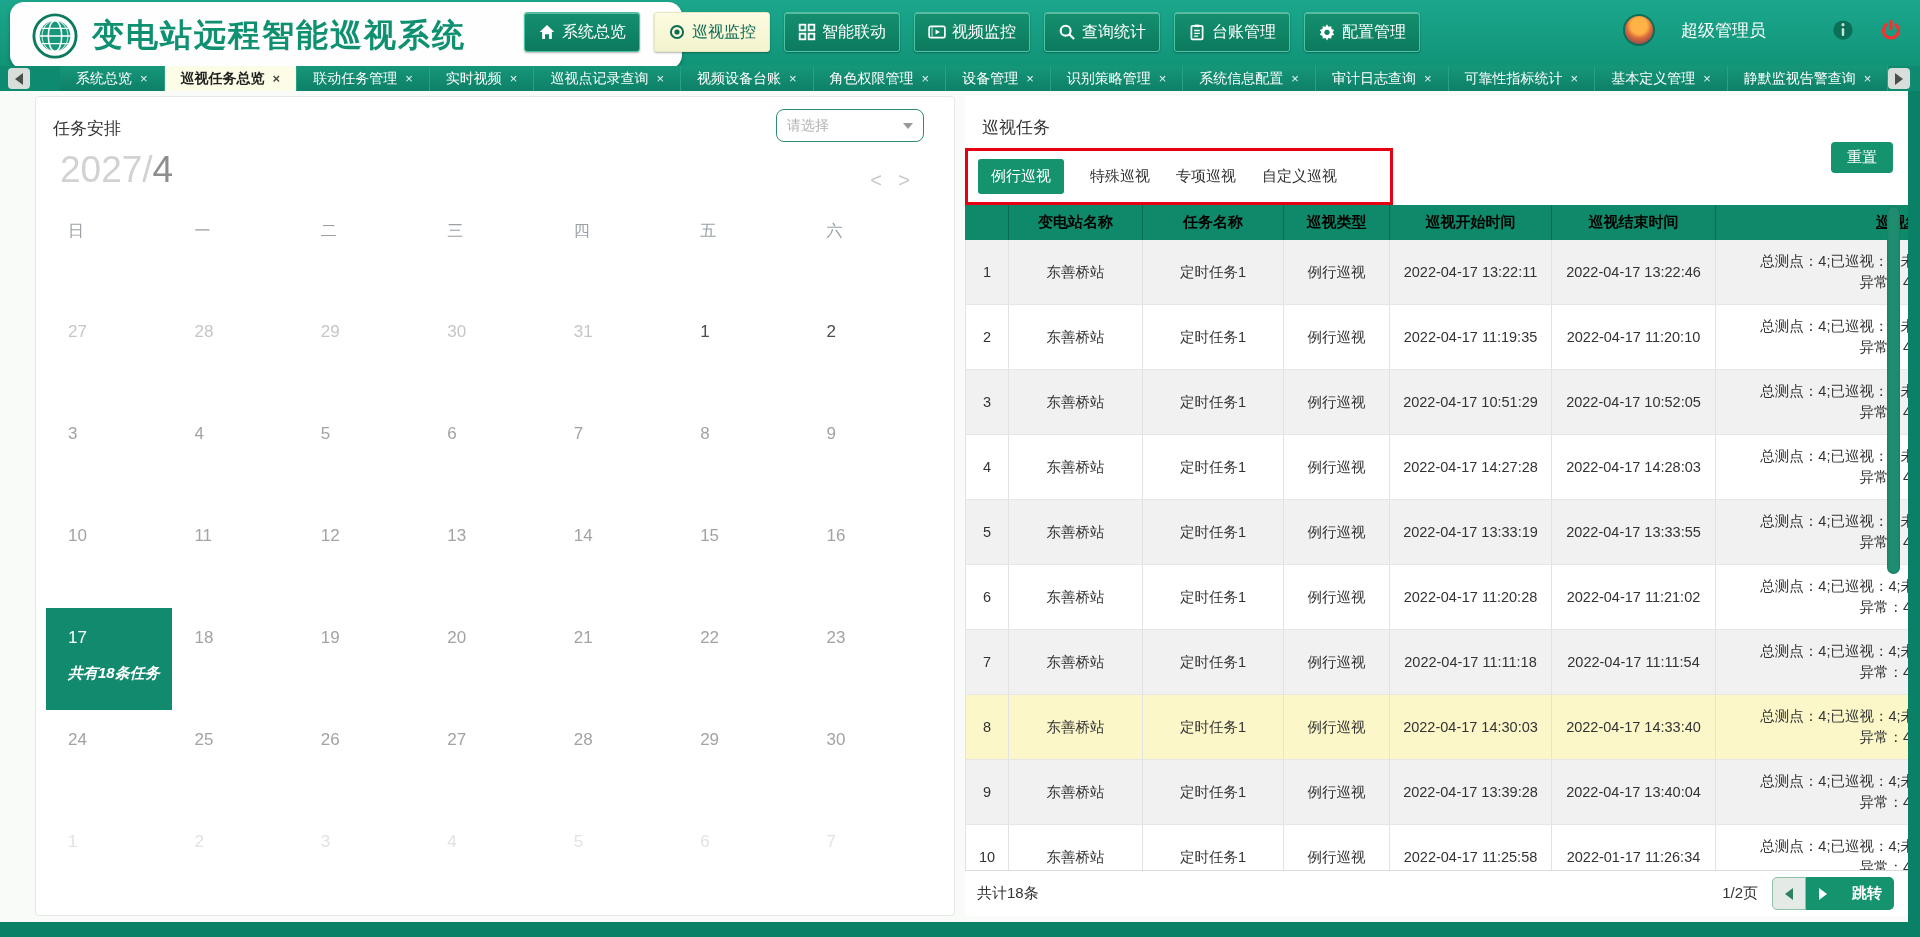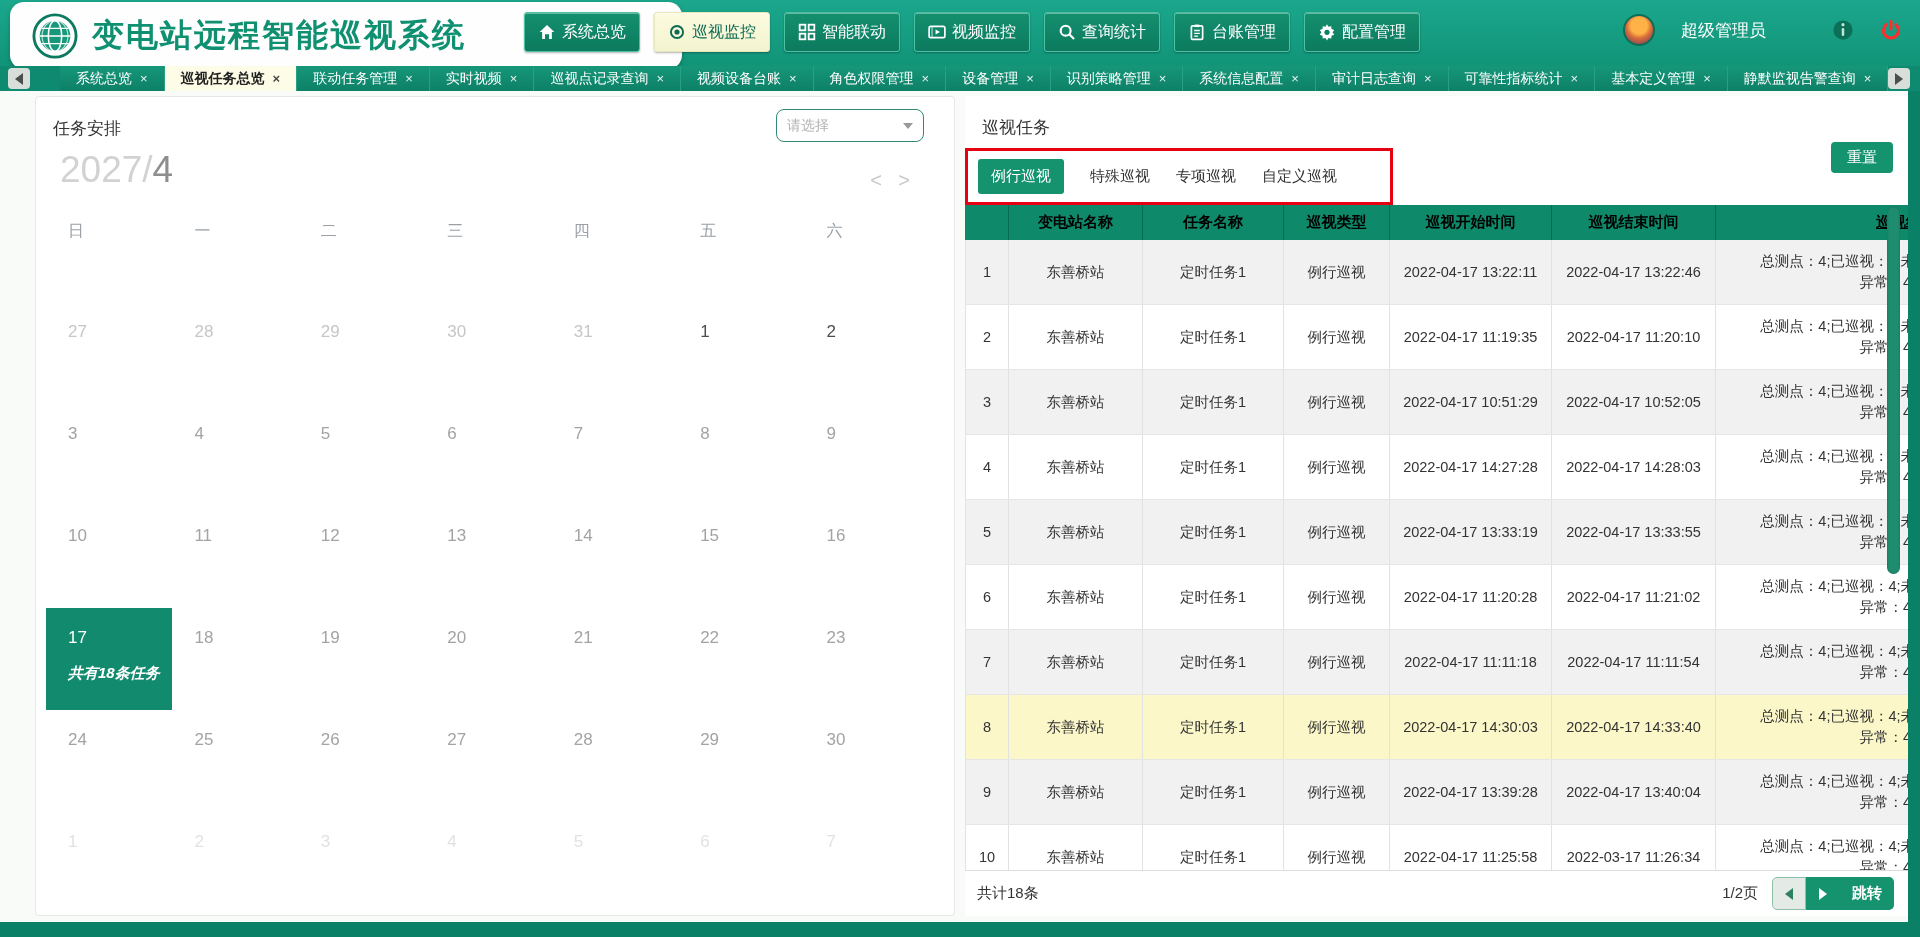--- a/index.html
+++ b/index.html
@@ -573,21 +573,21 @@
               <div>总测点：4;已巡视：4;未</div>
               <div>异常：4;</div>
             </div>
           </div>
           <div class="trow">
             <div class="td">10</div>
             <div class="td">东善桥站</div>
             <div class="td">定时任务1</div>
             <div class="td">例行巡视</div>
             <div class="td">2022-04-17 11:25:58</div>
-            <div class="td">2022-03-17 11:26:34</div>
+            <div class="td">2022-01-17 11:26:34</div>
             <div class="td result">
               <div>总测点：4;已巡视：4;未</div>
               <div>异常：4;</div>
             </div>
           </div>
         </div>
     </div>
 
     <div class="v-scrollbar"></div>
 

